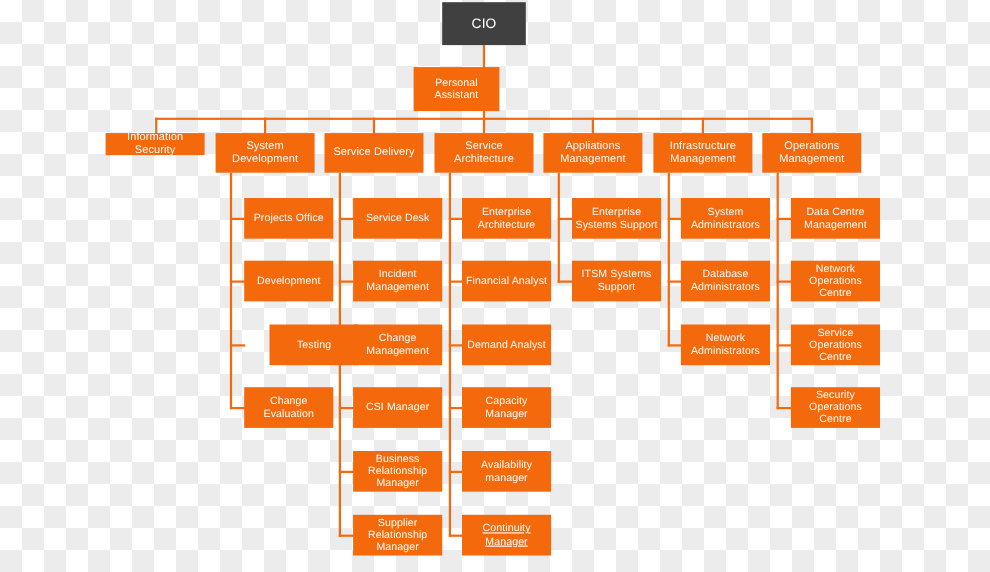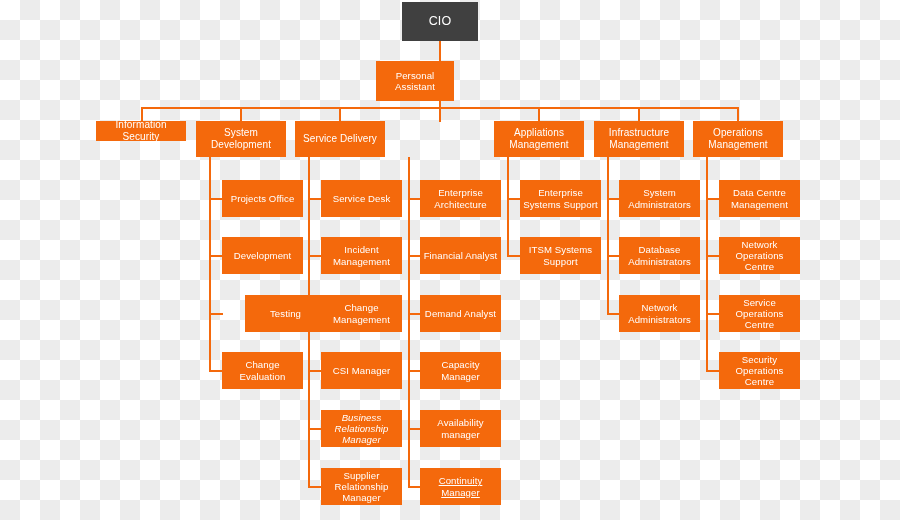--- a/index.html
+++ b/index.html
@@ -115,34 +115,35 @@
   <div class="conn conn-h" style="left:706px; top:313px; width:14px;"></div>
   <div class="conn conn-h" style="left:706px; top:370px; width:14px;"></div>
 
   <div class="node node-root" style="left:402px; top:2px; width:76px; height:39px;">CIO</div>
 
   <div class="node node-orange node-assistant" style="left:352px; top:61px; width:78px; height:40px;margin-left:24px;">Personal Assistant</div>
 
   <div class="node node-orange node-div" style="left:96px; top:121px; width:90px; height:20px;">Information Security</div>
   <div class="node node-orange node-div" style="left:196px; top:121px; width:90px; height:36px;">System Development</div>
   <div class="node node-orange node-div" style="left:295px; top:121px; width:90px; height:36px;">Service Delivery</div>
+  <div class="node node-orange node-div" style="left:395px; top:121px; width:90px; height:36px;">Service Architecture</div>
   <div class="node node-orange node-div" style="left:494px; top:121px; width:90px; height:36px;">Appliations Management</div>
   <div class="node node-orange node-div" style="left:594px; top:121px; width:90px; height:36px;">Infrastructure Management</div>
   <div class="node node-orange node-div" style="left:693px; top:121px; width:90px; height:36px;">Operations Management</div>
 
   <div class="node node-orange node-leaf" style="left:222px; top:180px; width:81px; height:37px;">Projects Office</div>
   <div class="node node-orange node-leaf" style="left:222px; top:237px; width:81px; height:37px;">Development</div>
   <div class="node node-orange node-leaf" style="left:222px; top:295px; width:81px; height:37px;margin-left:23px;">Testing</div>
   <div class="node node-orange node-leaf" style="left:222px; top:352px; width:81px; height:37px;">Change Evaluation</div>
 
   <div class="node node-orange node-leaf" style="left:321px; top:180px; width:81px; height:37px;">Service Desk</div>
   <div class="node node-orange node-leaf" style="left:321px; top:237px; width:81px; height:37px;">Incident Management</div>
   <div class="node node-orange node-leaf" style="left:321px; top:295px; width:81px; height:37px;">Change Management</div>
   <div class="node node-orange node-leaf" style="left:321px; top:352px; width:81px; height:37px;">CSI Manager</div>
-  <div class="node node-orange node-leaf" style="left:321px; top:410px; width:81px; height:37px;font-style:italic;">Business Relationship Manager</div>
+  <div class="node node-orange node-leaf" style="left:321px; top:410px; width:81px; height:37px;">Business Relationship Manager</div>
   <div class="node node-orange node-leaf" style="left:321px; top:468px; width:81px; height:37px;">Supplier Relationship Manager</div>
 
   <div class="node node-orange node-leaf" style="left:420px; top:180px; width:81px; height:37px;">Enterprise Architecture</div>
   <div class="node node-orange node-leaf" style="left:420px; top:237px; width:81px; height:37px;">Financial Analyst</div>
   <div class="node node-orange node-leaf" style="left:420px; top:295px; width:81px; height:37px;">Demand Analyst</div>
   <div class="node node-orange node-leaf" style="left:420px; top:352px; width:81px; height:37px;">Capacity Manager</div>
   <div class="node node-orange node-leaf" style="left:420px; top:410px; width:81px; height:37px;">Availability manager</div>
   <div class="node node-orange node-leaf" style="left:420px; top:468px; width:81px; height:37px;text-decoration:underline;">Continuity Manager</div>
 
   <div class="node node-orange node-leaf" style="left:520px; top:180px; width:81px; height:37px;">Enterprise Systems Support</div>

